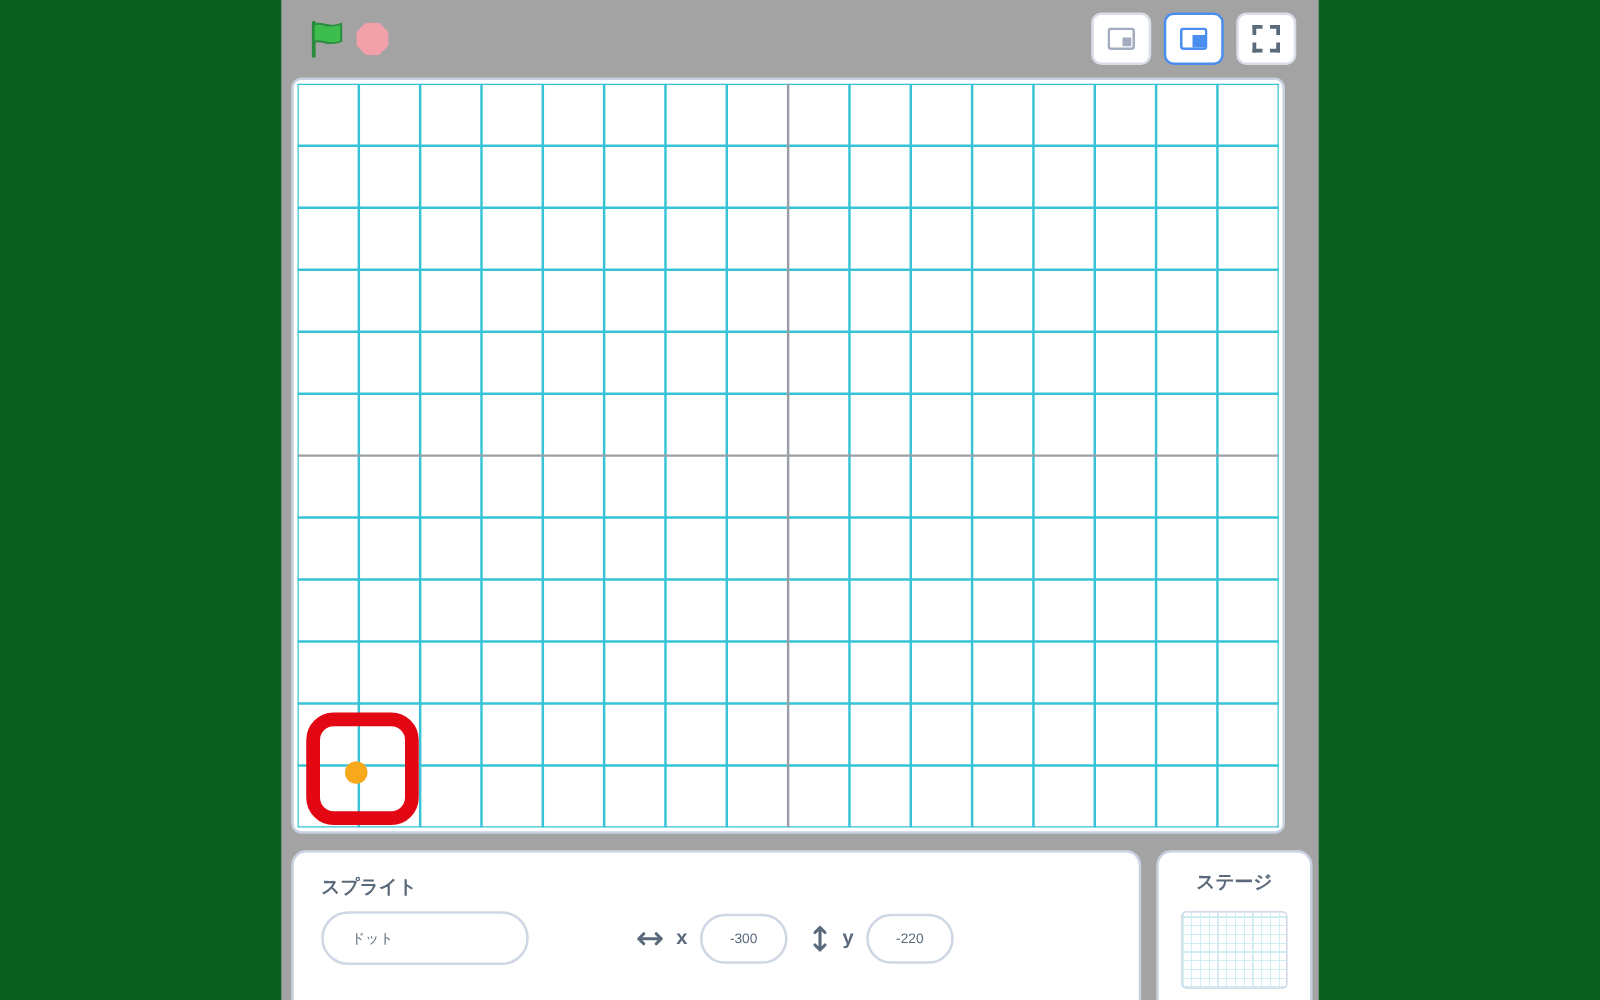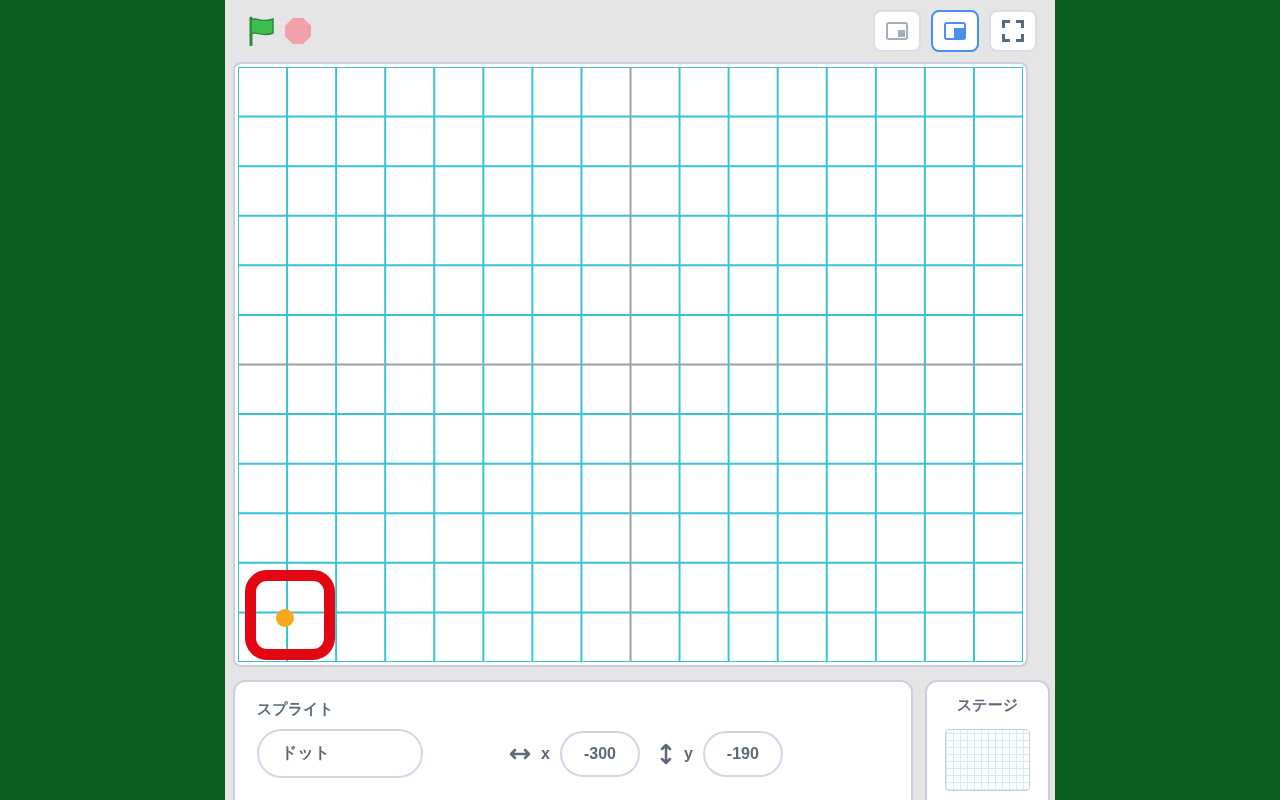--- a/index.html
+++ b/index.html
@@ -8,21 +8,21 @@
       height: 800px;
       background: #0a5f1e;
       font-family: "Helvetica Neue", Arial, sans-serif;
       display: flex;
       justify-content: center;
       overflow: hidden;
     }
     .app {
       width: 830px;
       height: 800px;
-      background: #e5e5e5;
+      background: #a3a3a3;
       position: relative;
     }
     .toolbar-top {
       height: 62px;
       display: flex;
       justify-content: space-between;
       align-items: center;
       padding: 0 18px 0 22px;
     }
     .toolbar-left {
@@ -115,23 +115,23 @@
     }
     .bottom-row {
       display:flex;
       align-items:center;
       gap: 18px;
     }
     .pill-input {
       border: 2px solid #cfd6e4;
       border-radius: 999px;
       padding: 12px 22px;
-      font-size: 16px;
+      font-size: 11px;
       color: #5a6a7a;
-      font-weight: 700;
+      font-weight: 400;
       min-width: 70px;
       text-align:center;
       background:#fff;
     }
     .pill-input.name { min-width: 166px; text-align:left; }
     .coord-group {
       display:flex;
       align-items:center;
       gap: 10px;
       color:#5a6a7a;
@@ -261,21 +261,21 @@
             <path d="M2 8 L20 8 M2 8 L6 4 M2 8 L6 12 M20 8 L16 4 M20 8 L16 12" stroke="#5a6a7a" stroke-width="2.5" stroke-linecap="round" fill="none"></path>
           </svg>
         <span>x</span>
         <div class="pill-input">-300</div>
       </div>
       <div class="coord-group">
         <svg width="16" height="22">
             <path d="M8 2 L8 20 M8 2 L4 6 M8 2 L12 6 M8 20 L4 16 M8 20 L12 16" stroke="#5a6a7a" stroke-width="2.5" stroke-linecap="round" fill="none"></path>
           </svg>
         <span>y</span>
-        <div class="pill-input">-190</div>
+        <div class="pill-input">-220</div>
       </div>
     </div>
   </div>
 
   <div class="stage-panel">
     <div class="stage-panel-label">ステージ</div>
     <div class="stage-thumb"></div>
   </div>
 
 </div>

